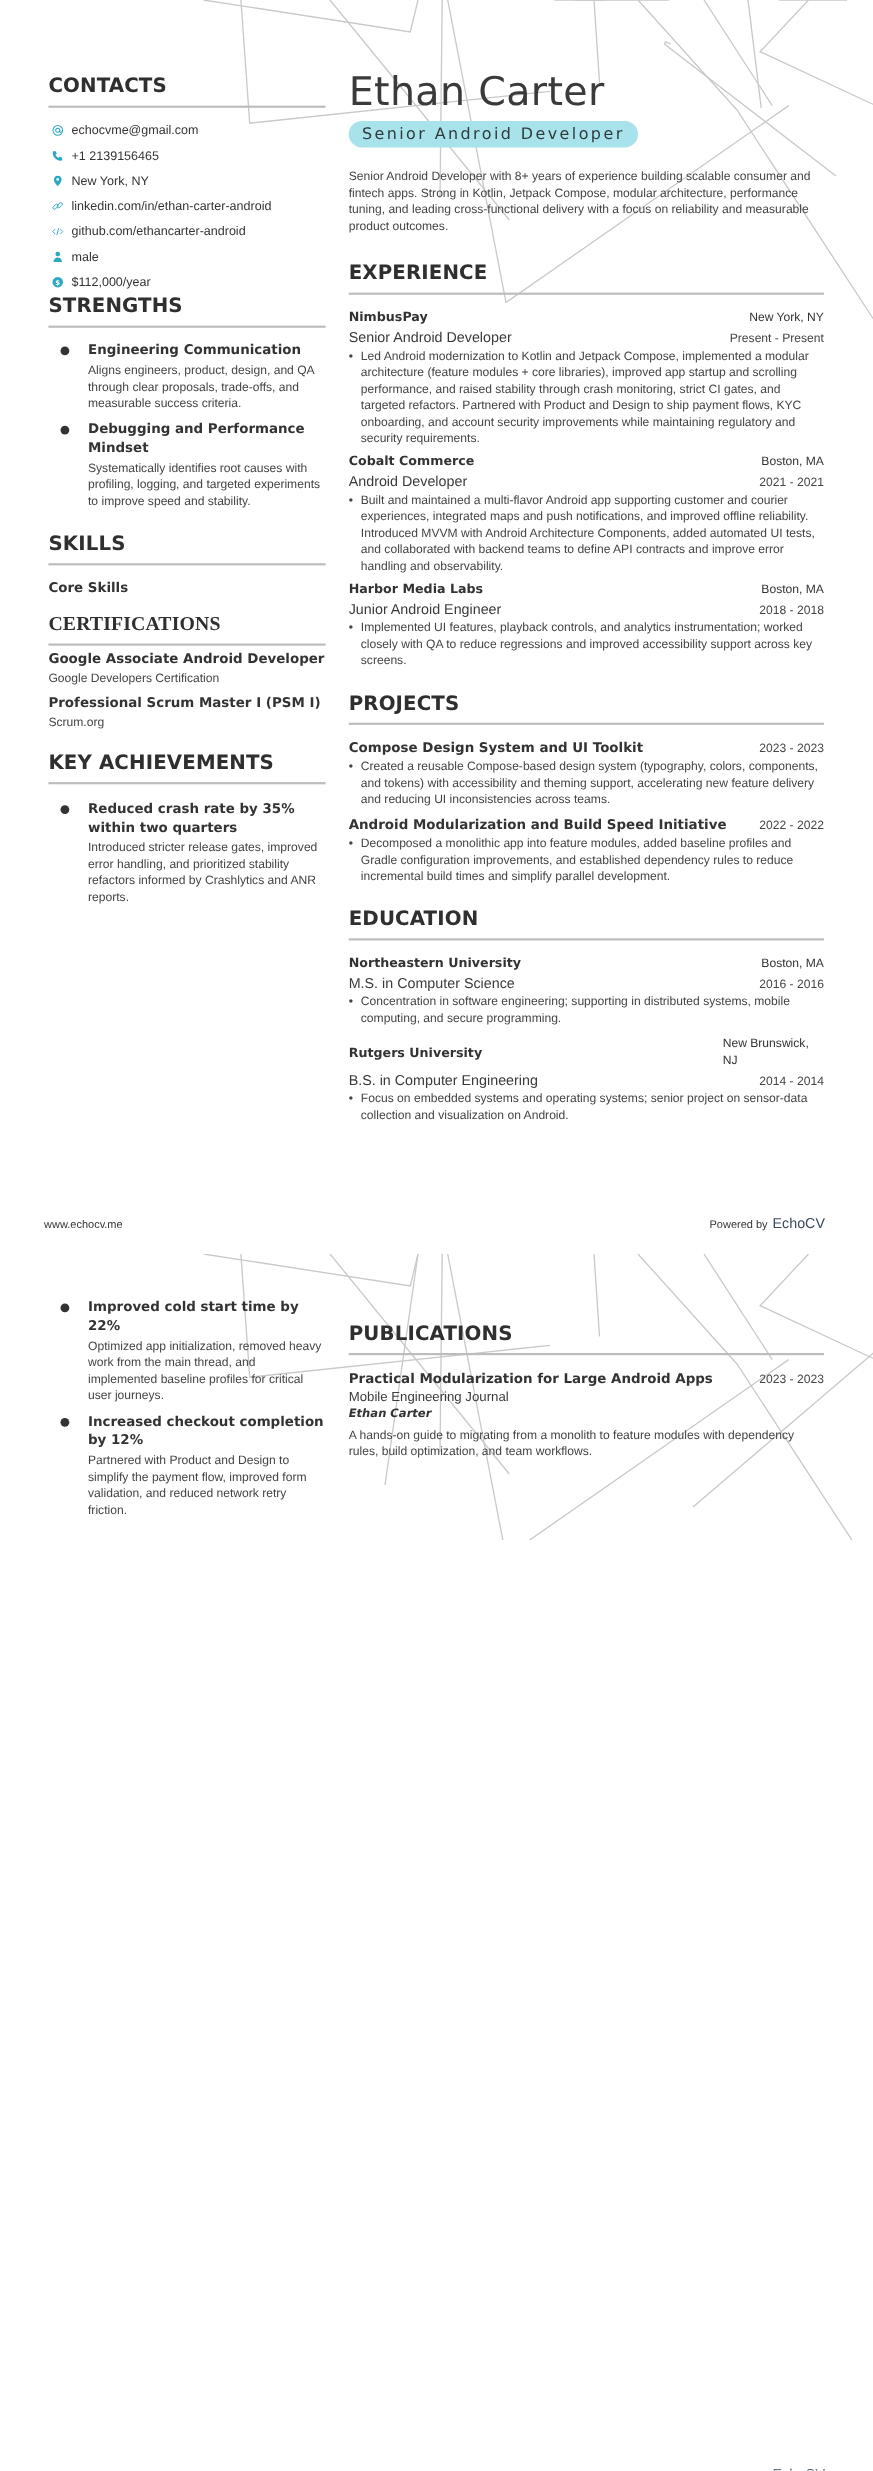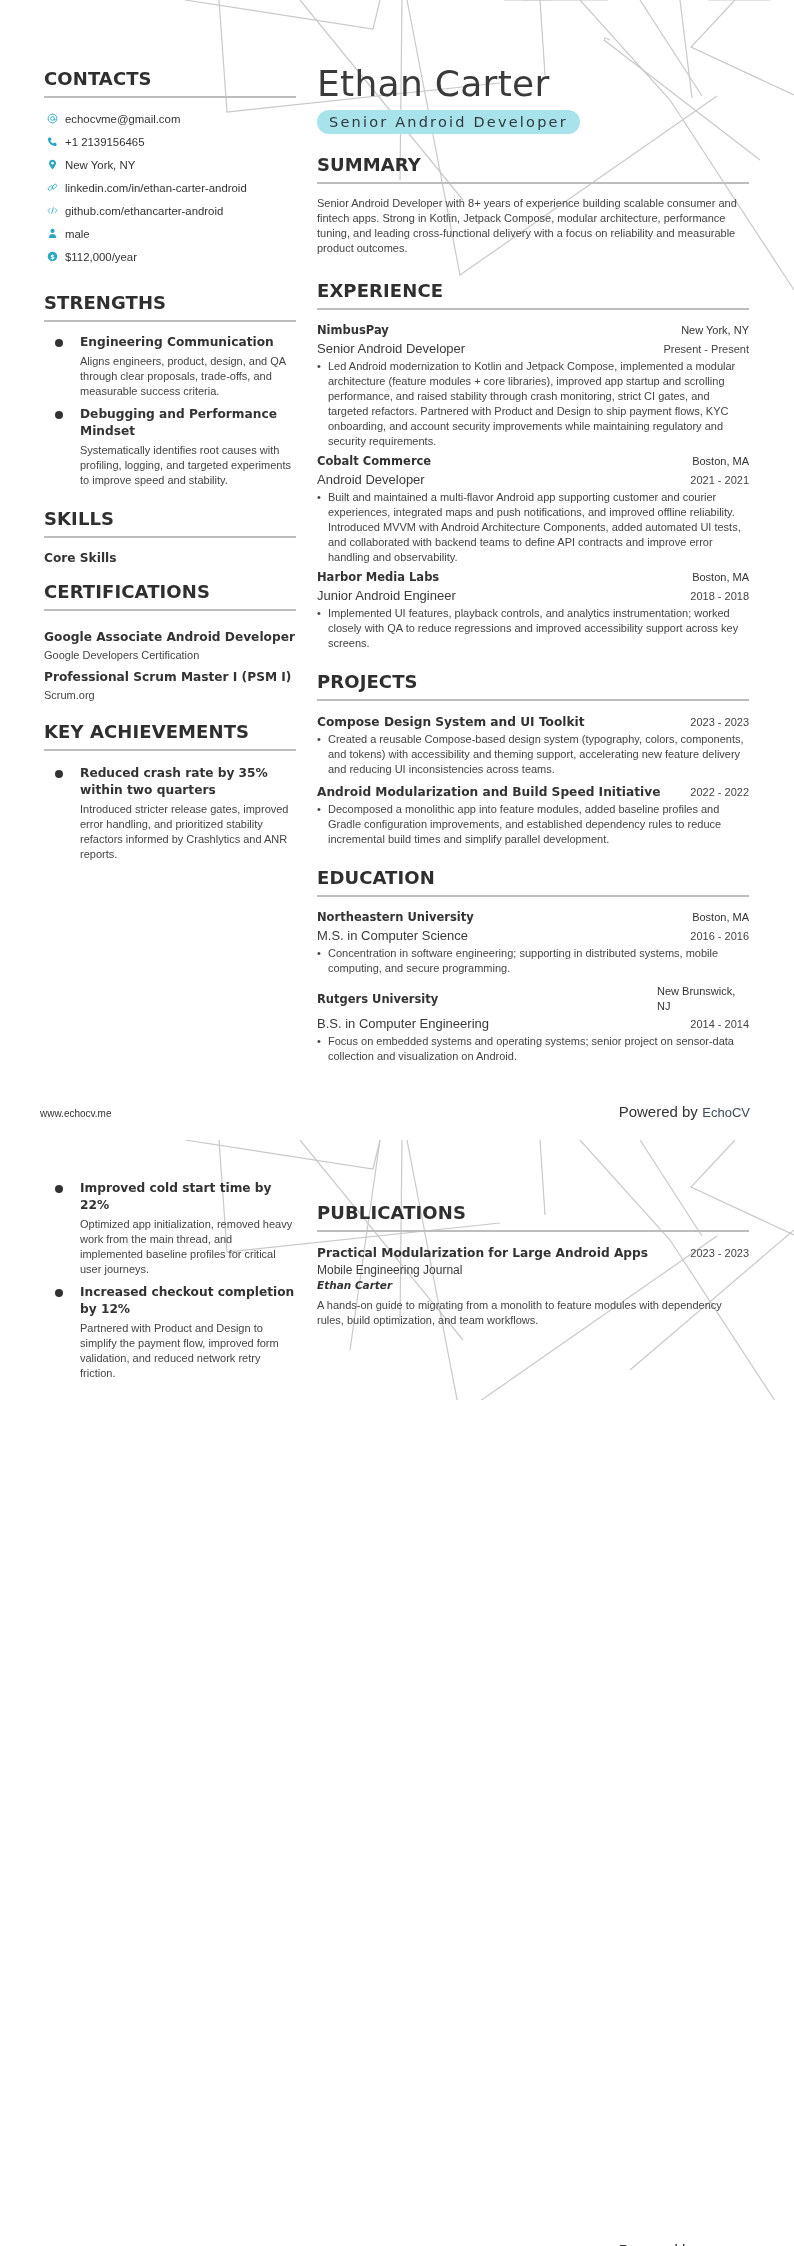--- a/index.html
+++ b/index.html
@@ -54,21 +54,21 @@
   .entry-bullet { position: relative; padding-left: 11px; font-size: 11px; line-height: 15px; color: #444; margin-top: 1px; }
   .entry-bullet::before { content: "•"; position: absolute; left: 0; top: 0; }
 
   .proj-title { font-family: "DejaVu Sans", sans-serif; font-weight: bold; font-size: 12.2px; color: #333; line-height: 18px; }
 
   .pub-journal { font-size: 12px; color: #3a3a3a; line-height: 16px; }
   .pub-author { font-family: "DejaVu Sans", sans-serif; font-weight: bold; font-style: italic; font-size: 10.5px; color: #333; line-height: 15px; margin-bottom: 5px; }
 
   .footer { position: absolute; left: 40px; width: 710px; display: flex; justify-content: space-between; align-items: baseline; }
   .footer-site { font-size: 10px; color: #333; }
-  .footer-powered { font-size: 15px; color: #333; margin-top: 21px; }
+  .footer-powered { font-size: 10px; color: #333; margin-top: 21px; }
   .footer-brand { font-size: 13px; color: #3a4a5a; }
 </style>
 </head>
 <body>
 
 <div class="page page1">
 
   <svg class="bg-lines" width="794" height="320" viewBox="0 0 794 320">
     <polyline points="185,0 373,29 380,0"></polyline>
     <polyline points="219,0 227,112 500,83"></polyline>
@@ -149,41 +149,41 @@
               <svg viewBox="0 0 12 12">
                 <circle cx="6" cy="6" r="5.2" fill="#2aa7c2"></circle>
                 <text x="6" y="8.4" text-anchor="middle" font-size="7" font-weight="bold" fill="#fff" font-family="DejaVu Sans, sans-serif">$</text>
               </svg>
             </span>
           <span>$112,000/year</span>
         </li>
       </ul>
     </section>
 
-    <section style="margin-top:24px;">
+    <section style="">
       <h2 class="section-title" style="margin-bottom:12px;">STRENGTHS</h2>
       <div class="bullet-block">
         <span class="bullet-dot"></span>
         <div class="bullet-title">Engineering Communication</div>
         <div class="bullet-desc">Aligns engineers, product, design, and QA through clear proposals, trade-offs, and measurable success criteria.</div>
       </div>
       <div class="bullet-block">
         <span class="bullet-dot"></span>
         <div class="bullet-title">Debugging and Performance Mindset</div>
         <div class="bullet-desc">Systematically identifies root causes with profiling, logging, and targeted experiments to improve speed and stability.</div>
       </div>
     </section>
 
     <section style="margin-top:20px;">
       <h2 class="section-title" style="margin-bottom:13px;">SKILLS</h2>
       <div class="skills-group-title">Core Skills</div>
     </section>
 
     <section style="margin-top:16px;">
-      <h2 class="section-title" style="margin-bottom:19px;">CERTIFICATIONS</h2>
+      <h2 class="section-title" style="margin-bottom:5px;font-family:Liberation Serif, serif;">CERTIFICATIONS</h2>
       <div class="cert-title">Google Associate Android Developer</div>
       <div class="cert-issuer">Google Developers Certification</div>
       <div class="cert-title">Professional Scrum Master I (PSM I)</div>
       <div class="cert-issuer">Scrum.org</div>
     </section>
 
     <section style="margin-top:20px;">
       <h2 class="section-title" style="margin-bottom:14px;">KEY ACHIEVEMENTS</h2>
       <div class="bullet-block">
         <span class="bullet-dot"></span>
@@ -191,21 +191,20 @@
         <div class="bullet-desc">Introduced stricter release gates, improved error handling, and prioritized stability refactors informed by Crashlytics and ANR reports.</div>
       </div>
     </section>
   </div>
 
   <div class="right-col" style="top:64px;">
     <h1 class="name">Ethan Carter</h1>
     <div class="title-badge">Senior Android Developer</div>
 
     <section style="margin-top:20px;">
-      <h2 class="section-title" style="margin-bottom:12px;">SUMMARY</h2>
       <p class="summary-text">Senior Android Developer with 8+ years of experience building scalable consumer and fintech apps. Strong in Kotlin, Jetpack Compose, modular architecture, performance tuning, and leading cross-functional delivery with a focus on reliability and measurable product outcomes.</p>
     </section>
 
     <section style="margin-top:24px;">
       <h2 class="section-title" style="margin-bottom:12px;">EXPERIENCE</h2>
 
       <div class="entry">
         <div class="entry-head">
             <span class="entry-org">NimbusPay</span>
             <span class="entry-loc">New York, NY</span>

